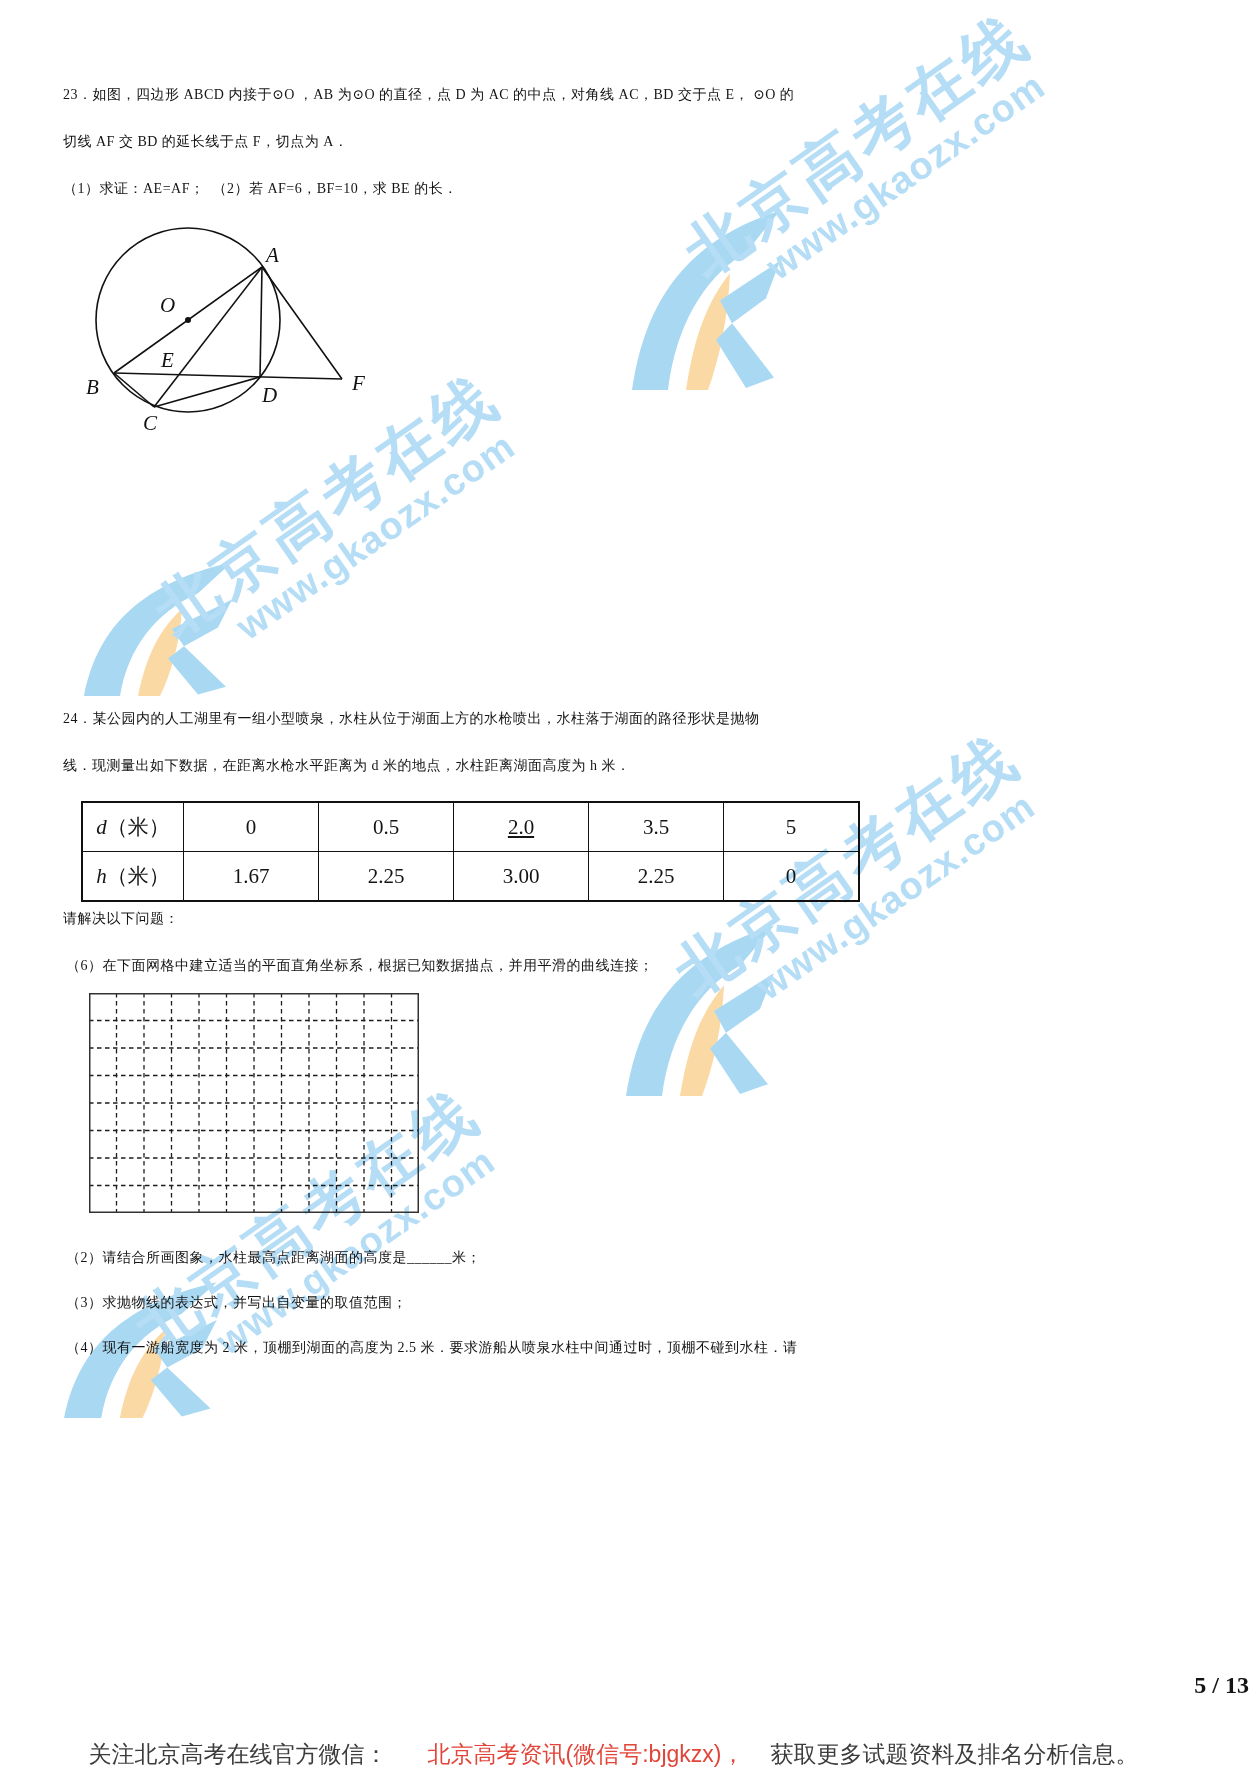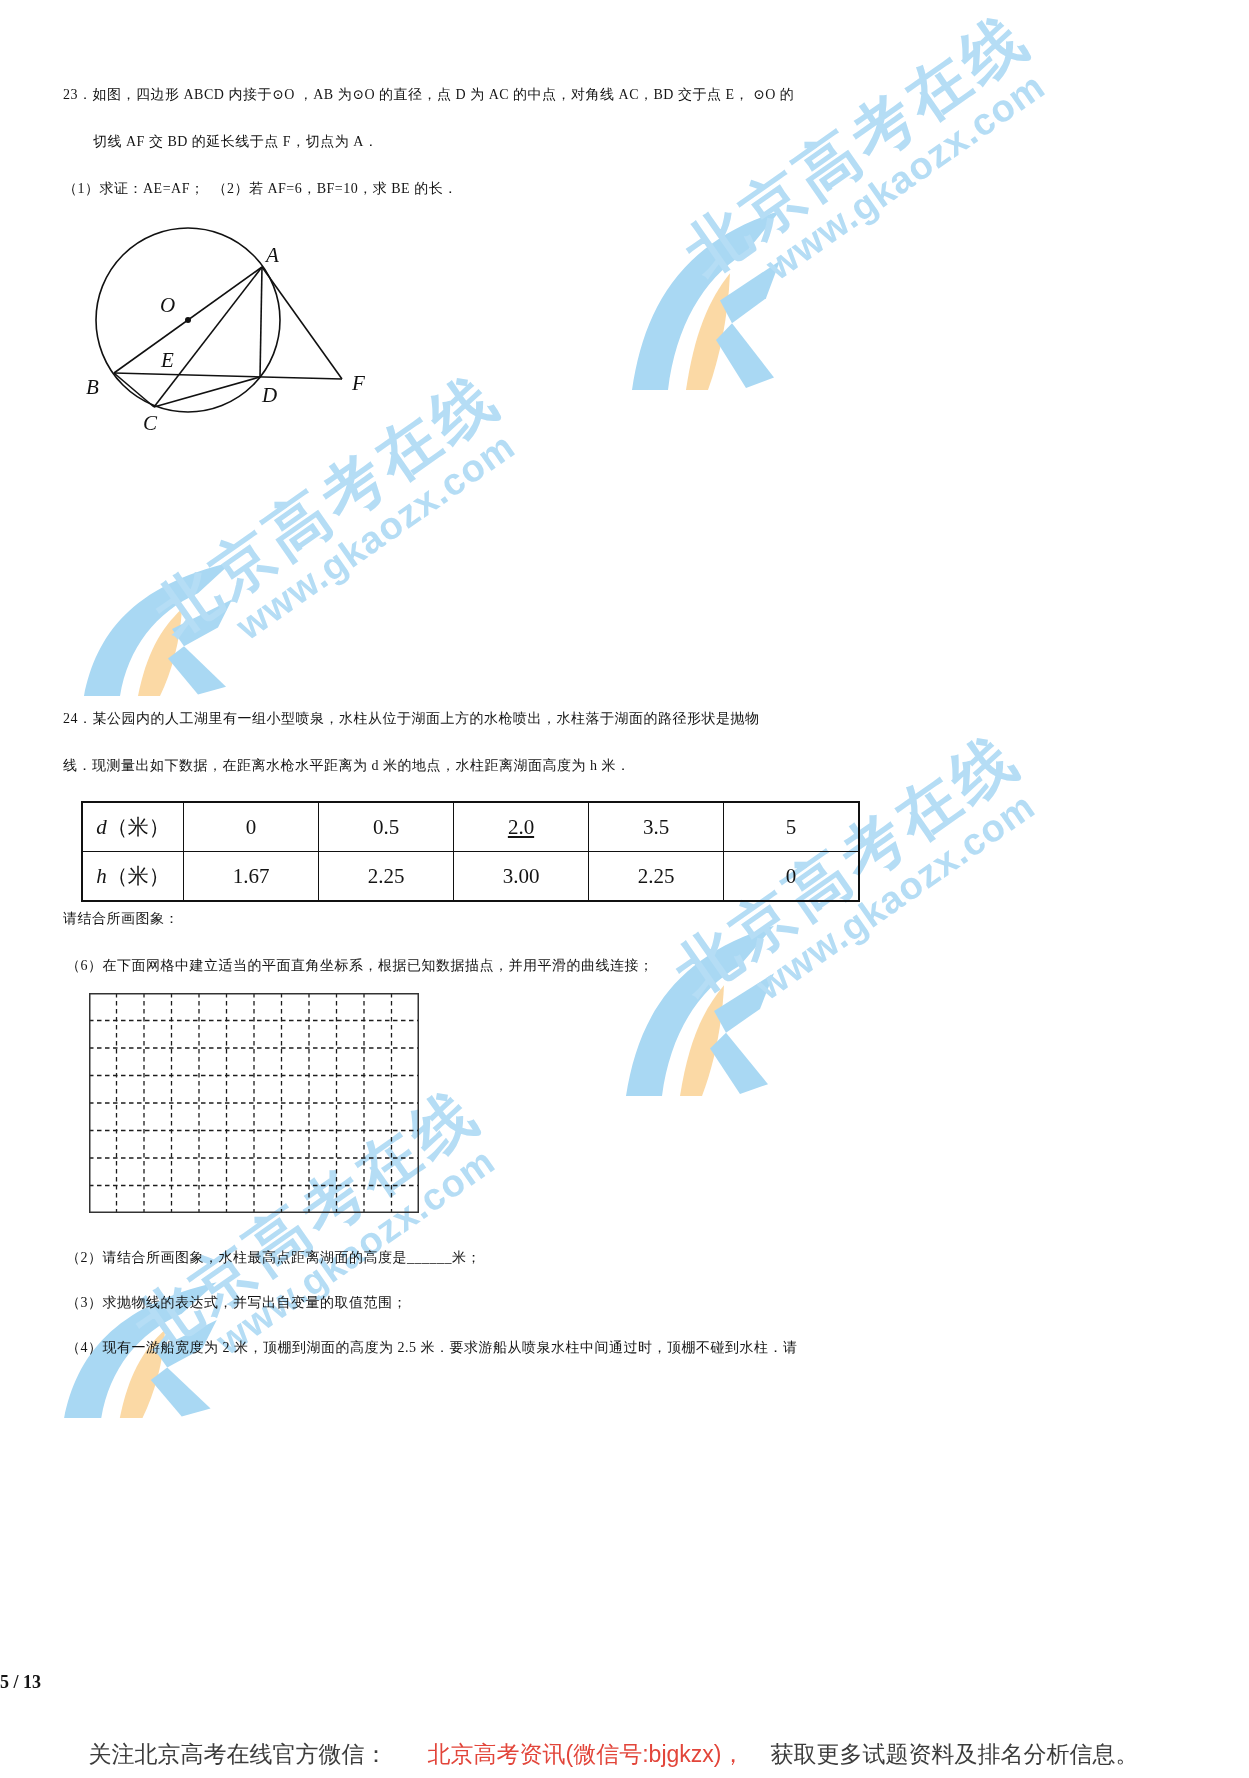--- a/index.html
+++ b/index.html
@@ -50,21 +50,21 @@
     padding:0;
     font-family:"Liberation Serif","DejaVu Serif",serif;
   }
   .var{font-style:italic;}
   
   .abs{position:absolute;z-index:1;}
   svg text.pt{font-family:"Liberation Serif","DejaVu Serif",serif;font-style:italic;font-size:21px;fill:#111;}
   
   .pagenum{
     position:absolute;left:0;right:0;top:1672px;
-    text-align:left;font-weight:700;font-size:18px;z-index:1;
+    text-align:right;font-weight:700;font-size:24px;z-index:1;
   }
   .footer{
     position:absolute;left:63px;top:1712px;
     font-family:"Liberation Sans","DejaVu Sans",sans-serif;
     font-size:23px;white-space:pre;z-index:1;
   }
   .footer .g{color:#3c3c3c;}
   .footer .r{color:#e2453a;margin-left:40px;}
   .footer .gap{display:inline-block;width:26px;}
   .z1{z-index:1;}
@@ -112,21 +112,21 @@
     <path d="M58,190 C66,138 80,104 102,78 C100,120 92,158 80,190 Z" fill="#fbd9a5"></path>
     <path d="M92,104 L152,66 L138,102 L104,126 Z" fill="#a9d8f3"></path>
     <path d="M104,126 L146,178 L118,188 L88,142 Z" fill="#a9d8f3"></path>
   </svg>
   <div class="wm-text" style="left:185px;top:1290px;">
     <div class="wm-cn">北京高考在线</div>
     <div class="wm-url">www.gkaozx.com</div>
   </div>
 
   <div class="tline z1" style="top:82px;">23．如图，四边形 ABCD 内接于⊙O ，AB 为⊙O 的直径，点 D 为 AC 的中点，对角线 AC，BD 交于点 E， ⊙O 的</div>
-  <div class="tline z1" style="top:129px;margin-left:30px;">切线 AF 交 BD 的延长线于点 F，切点为 A．</div>
+  <div class="tline z1" style="top:129px;">切线 AF 交 BD 的延长线于点 F，切点为 A．</div>
   <div class="tline z1" style="top:176px;">（1）求证：AE=AF；  （2）若 AF=6，BF=10，求 BE 的长．</div>
 
   <svg class="abs" style="left:58px;top:205px;" width="380" height="240" viewBox="58 205 380 240">
     <g stroke="#111" stroke-width="1.6" fill="none">
       <circle cx="188" cy="320" r="92"></circle>
       <line x1="262" y1="267" x2="114" y2="373"></line>
       <line x1="114" y1="373" x2="342" y2="379"></line>
       <line x1="262" y1="267" x2="342" y2="379"></line>
       <line x1="262" y1="267" x2="260" y2="377"></line>
       <line x1="262" y1="267" x2="154" y2="407"></line>
@@ -160,21 +160,21 @@
       <td><span class="var">h</span><span>（米）</span></td>
       <td>1.67</td>
       <td>2.25</td>
       <td>3.00</td>
       <td>2.25</td>
       <td>0</td>
     </tr>
   </tbody>
     </table>
 
-  <div class="tline z1" style="top:906px;">请结合所画图象：</div>
+  <div class="tline z1" style="top:906px;">请解决以下问题：</div>
   <div class="tline z1" style="top:953px;left:66px;">（6）在下面网格中建立适当的平面直角坐标系，根据已知数据描点，并用平滑的曲线连接；</div>
 
   <svg class="abs" style="left:89px;top:993px;" width="330" height="220" viewBox="0 0 330 220">
     <g stroke="#1c1c1c" stroke-width="1.3" stroke-dasharray="4.5 3.5">
       <line x1="27.5" y1="0" x2="27.5" y2="220"></line>
         <line x1="55" y1="0" x2="55" y2="220"></line>
       <line x1="82.5" y1="0" x2="82.5" y2="220"></line>
         <line x1="110" y1="0" x2="110" y2="220"></line>
       <line x1="137.5" y1="0" x2="137.5" y2="220"></line>
         <line x1="165" y1="0" x2="165" y2="220"></line>

